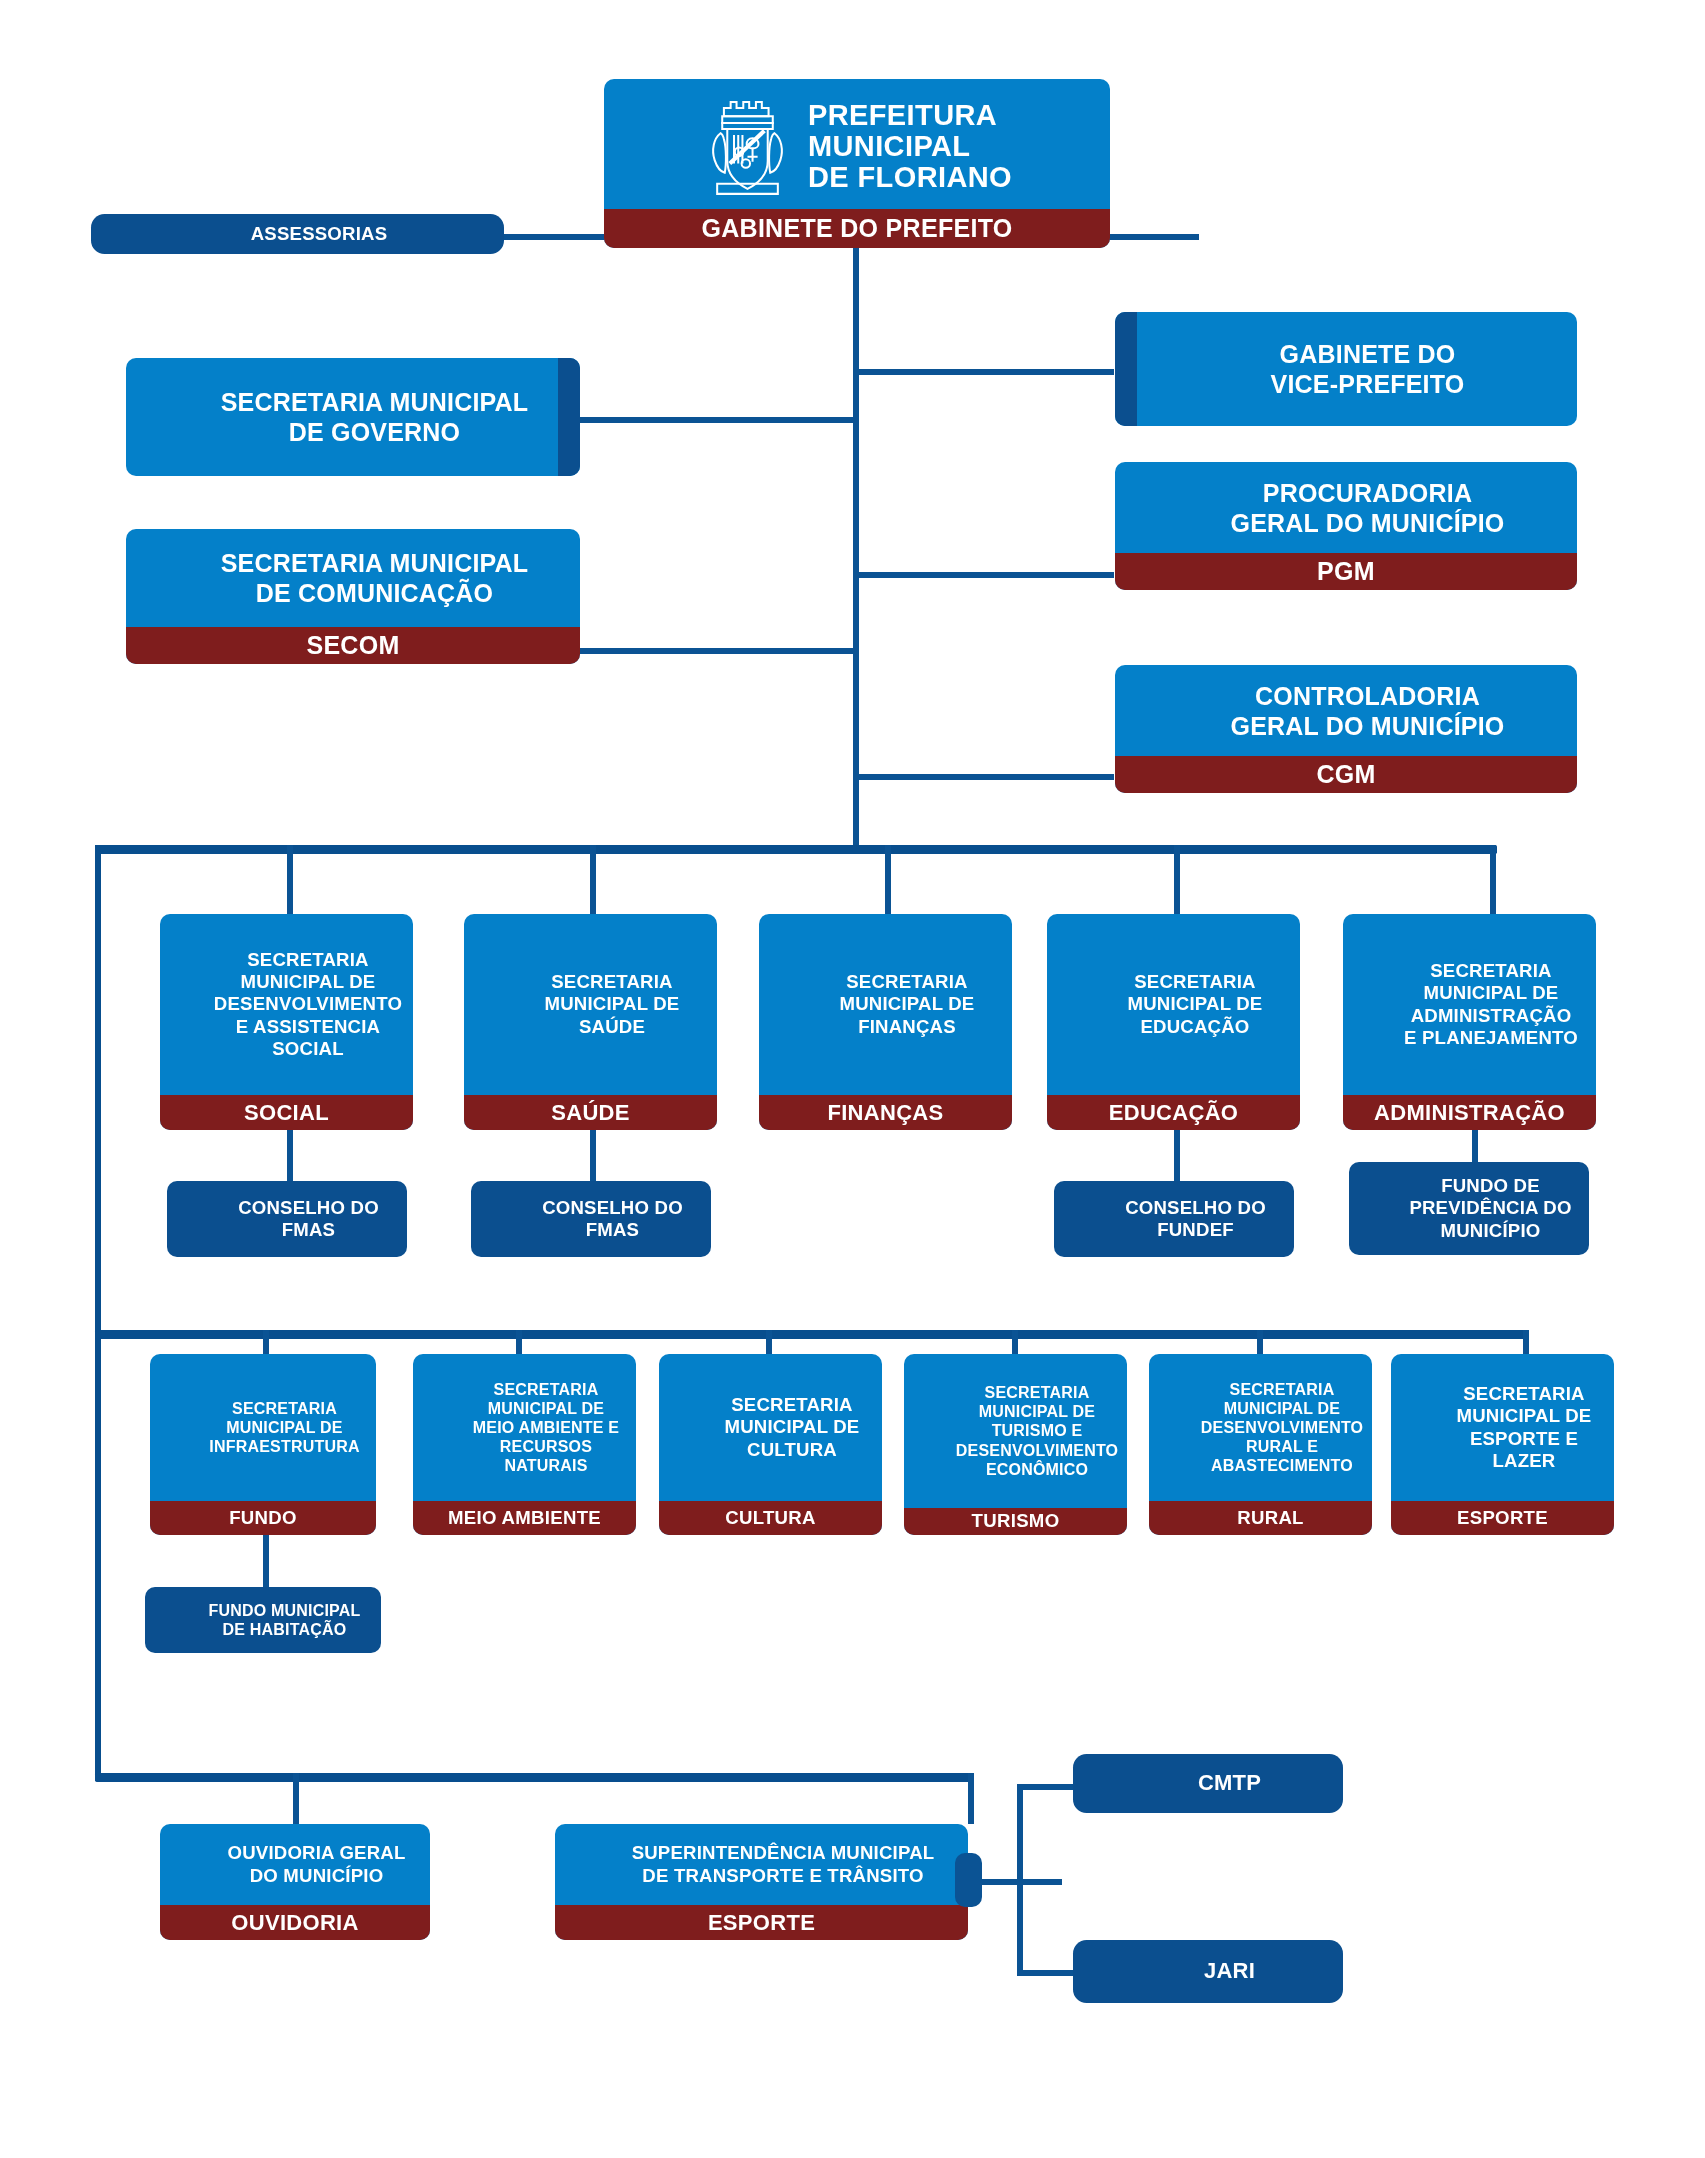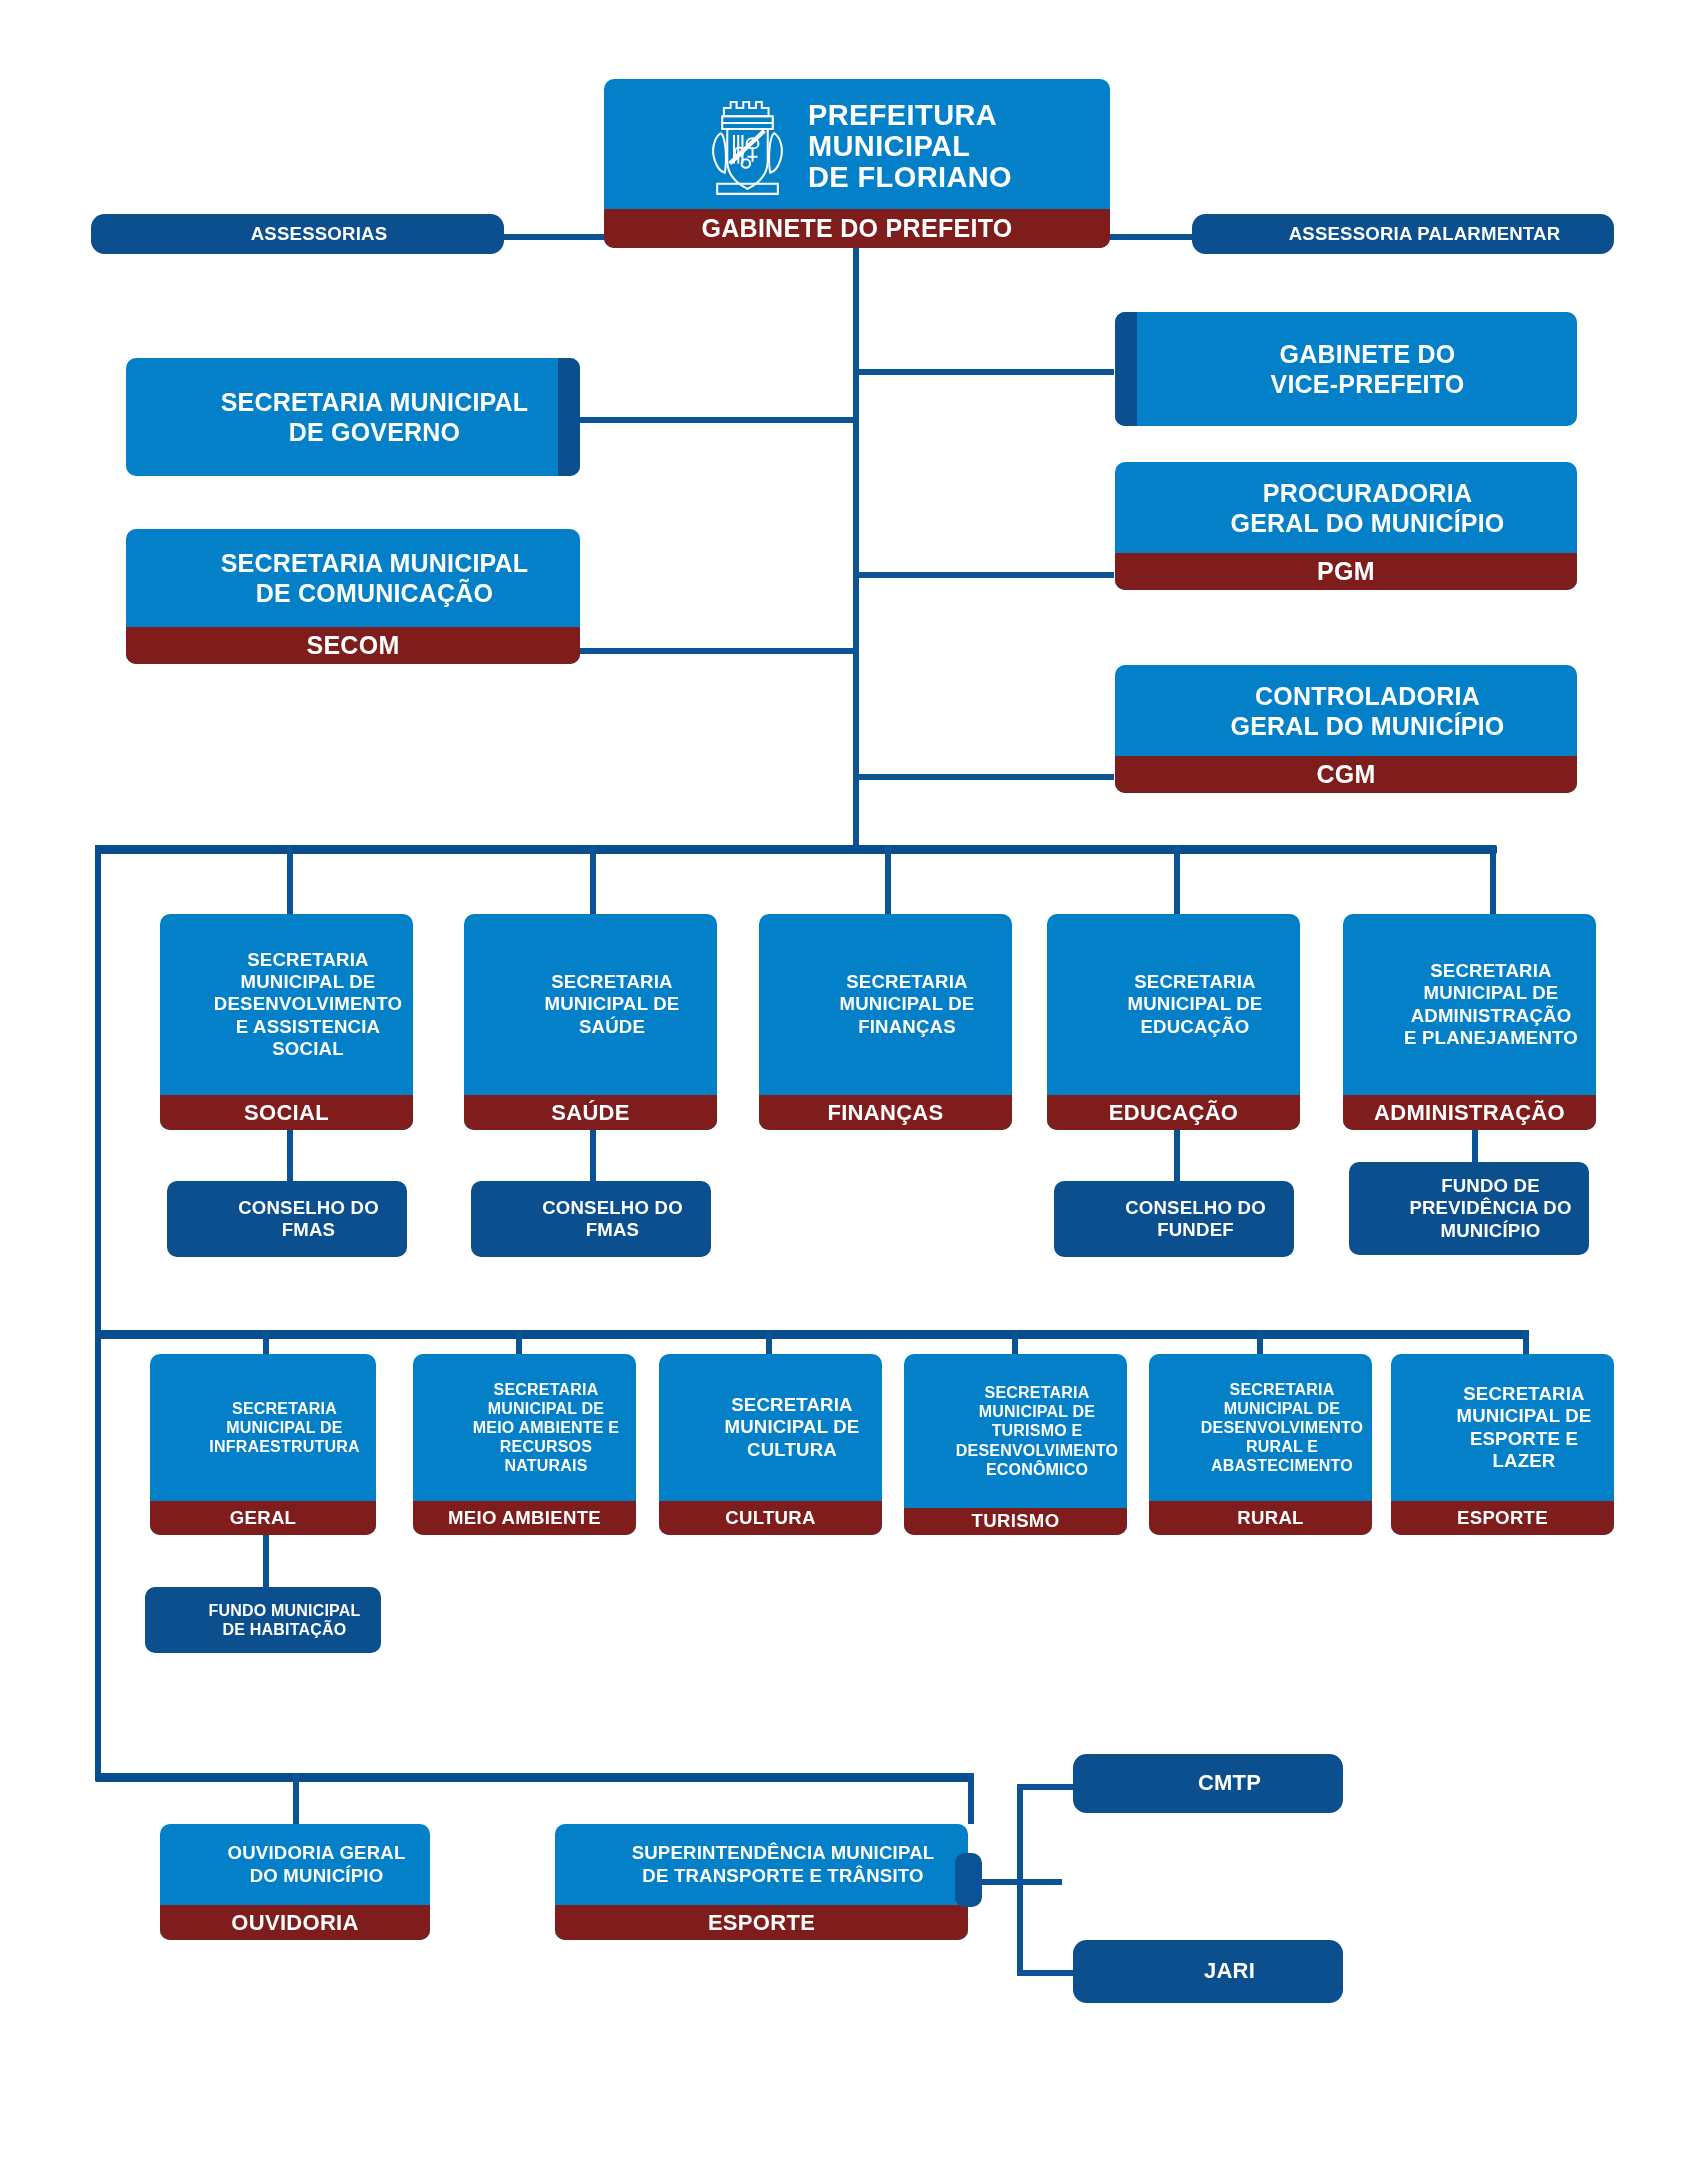--- a/index.html
+++ b/index.html
@@ -146,23 +146,20 @@
 
   <div class="ln h" style="left:961px; top:1879px; width:101px;"></div>
   <div class="ln v" style="left:1017px; top:1784px; height:192px;"></div>
   <div class="ln h" style="left:1017px; top:1784px; width:59px;"></div>
   <div class="ln h" style="left:1017px; top:1970px; width:59px;"></div>
 
   <div class="box pill" id="assessorias" style="left:91px; top:214px; width:413px; height:40px; background:#0B4F8F;">
     <div class="body lbl-sm">ASSESSORIAS</div>
   </div>
 
-  <div class="box pill" id="assessoria-parlamentar" style="left:1192px; top:214px; width:422px; height:40px; background:#0B4F8F;">
-    <div class="body lbl-sm">ASSESSORIA PALARMENTAR</div>
-  </div>
 
   <div class="box" id="prefeitura">
     <div class="crest-row">
       <span style="flex:0 0 auto;">
         <svg width="91" height="108" viewBox="0 0 108 128" aria-hidden="true">
           <g fill="none" stroke="#ffffff" stroke-width="2.4">
 
             <path d="M26 20 h8 v-7 h7 v7 h8 v-7 h7 v7 h8 v-7 h7 v7 h8 v10 H26 z"></path>
             <path d="M24 30 h60 v8 H24 z"></path>
             <path d="M24 38 h60 v7 H24 z"></path>
@@ -278,21 +275,21 @@
   <div class="box dark" style="left:1349px; top:1162px; width:240px; height:93px;">
     <div class="body lbl-sm" style="white-space:pre-line;">FUNDO DE
 PREVIDÊNCIA DO
 MUNICÍPIO</div>
   </div>
 
   <div class="box" style="left:150px; top:1354px; width:226px; height:181px;">
     <div class="body lbl-xs" style="white-space:pre-line;">SECRETARIA
 MUNICIPAL DE
 INFRAESTRUTURA</div>
-    <div class="tag lbl-sm" style="height:34px;">GERAL</div>
+    <div class="tag lbl-sm" style="height:34px;">FUNDO</div>
   </div>
   <div class="box dark" style="left:145px; top:1587px; width:236px; height:66px;">
     <div class="body lbl-xs" style="white-space:pre-line;">FUNDO MUNICIPAL
 DE HABITAÇÃO</div>
   </div>
 
   <div class="box" style="left:413px; top:1354px; width:223px; height:181px;">
     <div class="body lbl-xs" style="white-space:pre-line;">SECRETARIA
 MUNICIPAL DE
 MEIO AMBIENTE E

